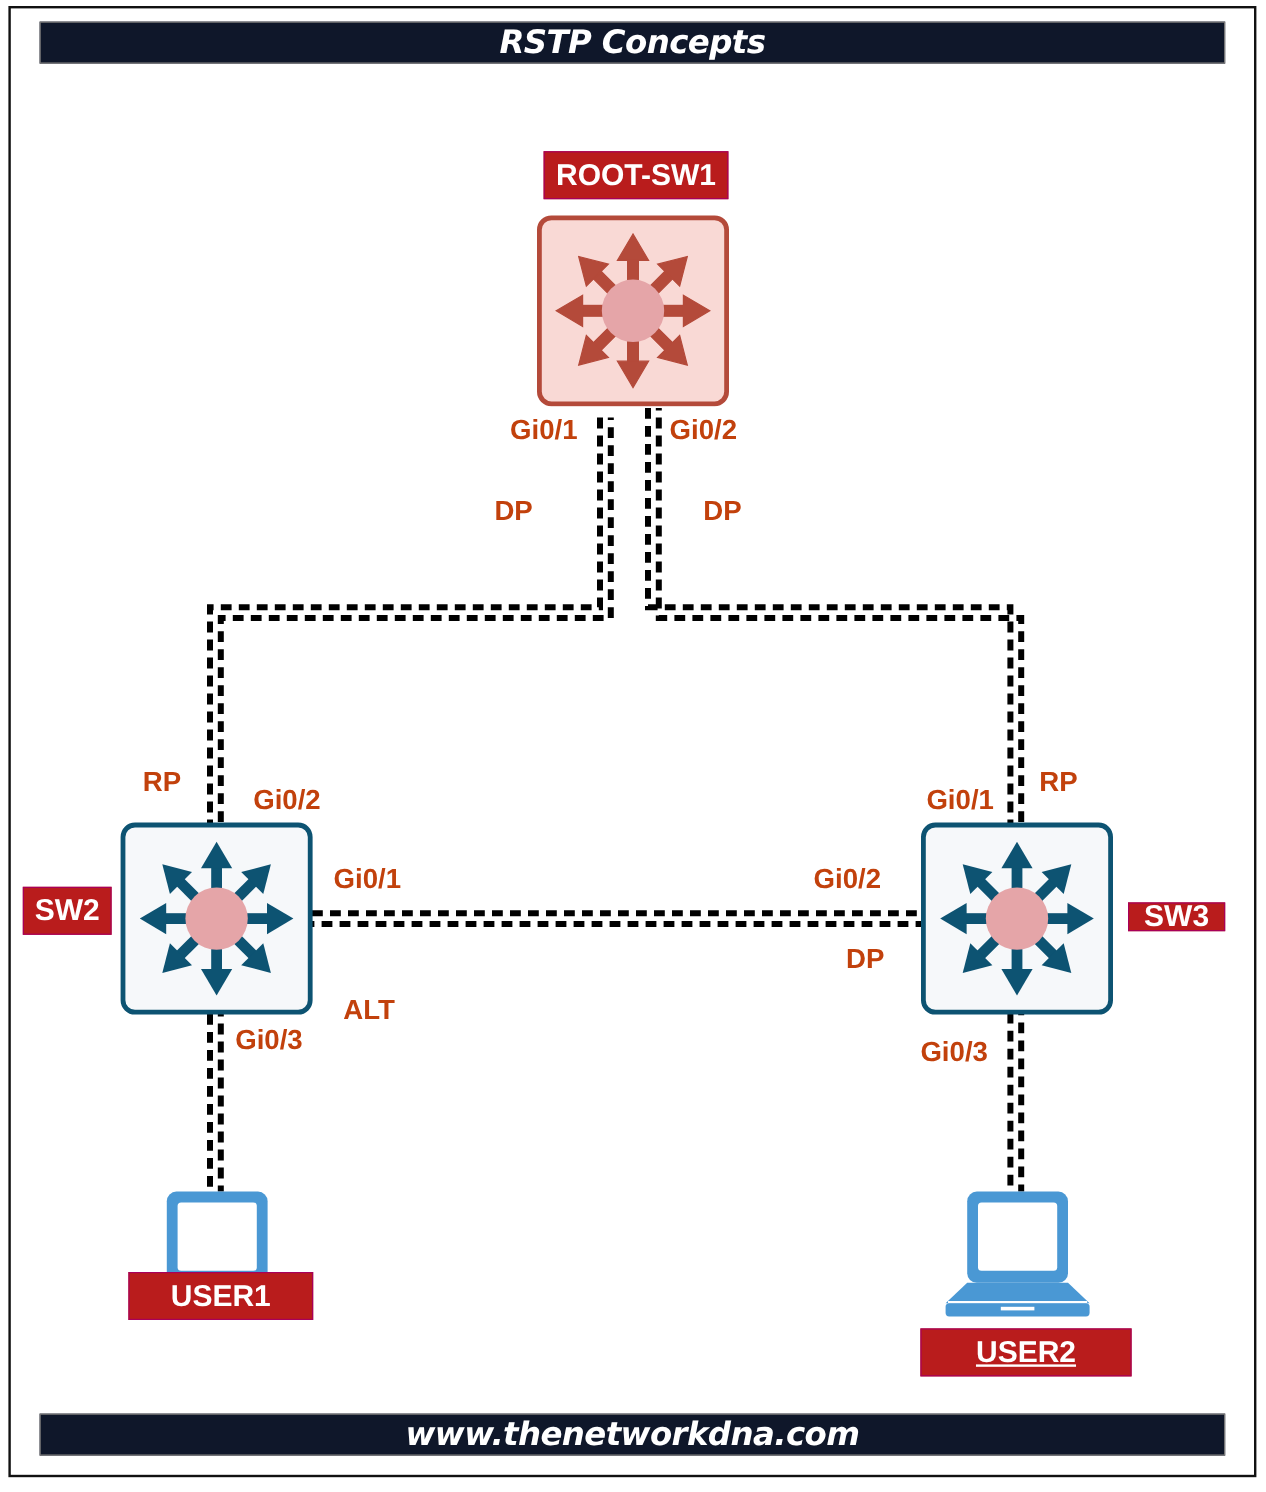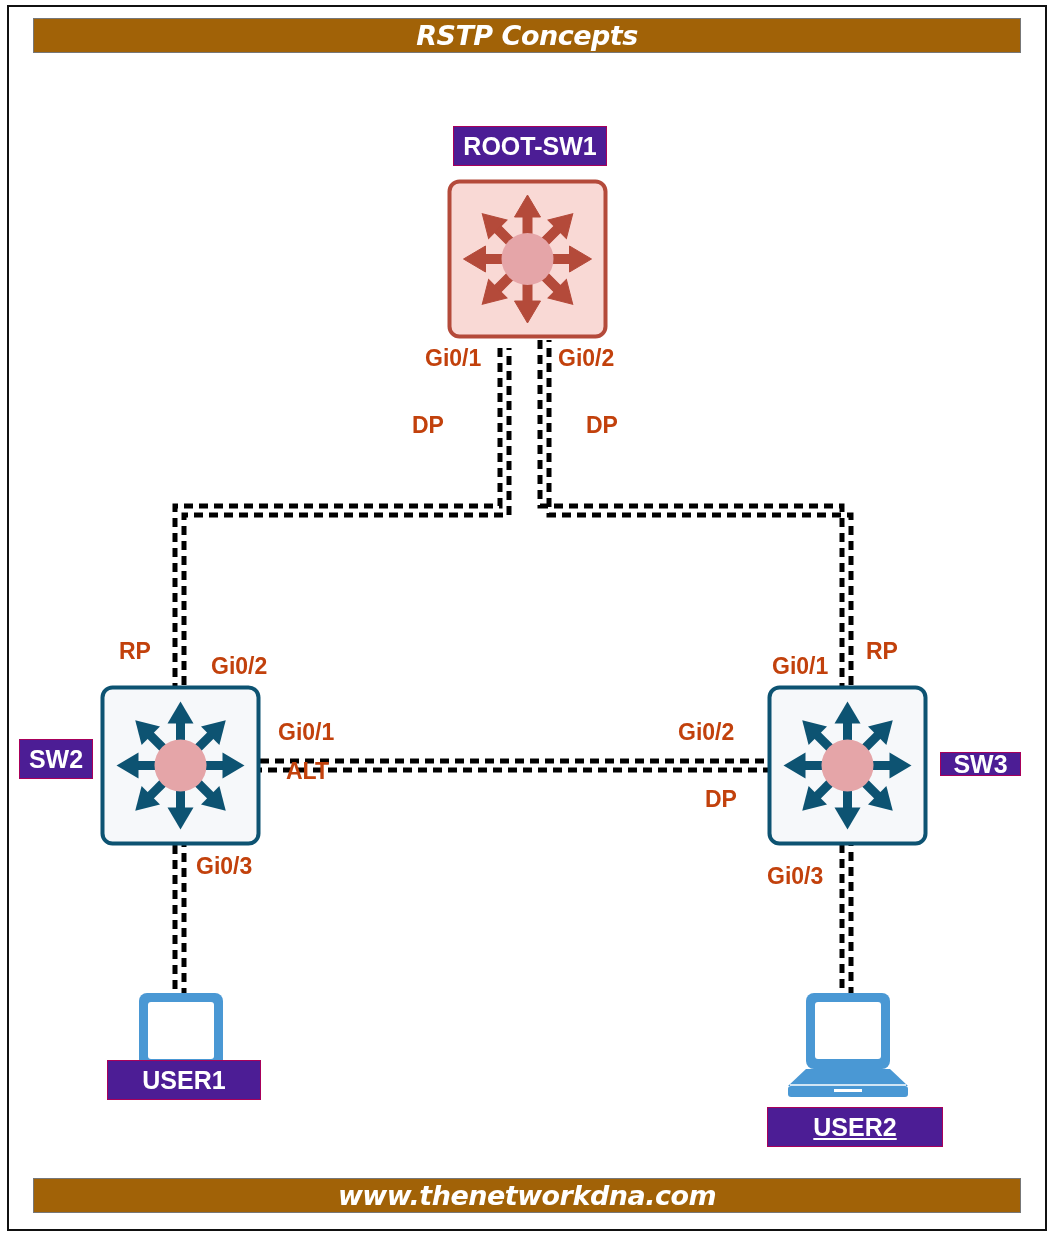--- a/index.html
+++ b/index.html
@@ -1,28 +1,28 @@
 <!DOCTYPE html>
 <html><head>
 <meta charset="utf-8">
 <style>
   html, body { margin: 0; padding: 0; background: #ffffff; }
   body { width: 1055px; height: 1243px; position: relative; overflow: hidden;
          font-family: "Liberation Sans", "DejaVu Sans", sans-serif; }
   .frame { position: absolute; left: 7px; top: 5px; width: 1040px; height: 1226px;
            border: 2px solid #111; box-sizing: border-box; background: #fff; }
-  .bar { position: absolute; left: 33px; width: 988px; height: 35px; background: #a16207;
+  .bar { position: absolute; left: 33px; width: 988px; height: 35px; background: #0f172a;
          border: 1px solid #777; box-sizing: border-box; color: #fff;
          display: flex; align-items: center; justify-content: center;
          font-family: "DejaVu Sans", sans-serif; font-style: italic; font-weight: bold;
          font-size: 27px; letter-spacing: -0.5px; }
   .title-bar { top: 18px; }
   .footer-bar { top: 1178px; }
   svg.links { position: absolute; left: 0; top: 0; }
-  .badge { position: absolute; background: #4c1d95; color: #fff; font-weight: bold;
+  .badge { position: absolute; background: #b91c1c; color: #fff; font-weight: bold;
            font-size: 25px; display: flex; align-items: center; justify-content: center;
            border: 1px solid #a8005a; box-sizing: border-box; }
   .port, .role { position: absolute; font-weight: bold; font-size: 23px; color: #c2410c; white-space: nowrap; }
   .device { position: absolute; }
 </style>
 </head>
 <body>
 
 <div class="frame"></div>
 
@@ -213,21 +213,21 @@
 </div>
 
 <span class="port" style="left:425px;top:345px;">Gi0/1</span>
 <span class="port" style="left:558px;top:345px;">Gi0/2</span>
 <span class="role" style="left:412px;top:412px;">DP</span>
 <span class="role" style="left:586px;top:412px;">DP</span>
 
 <span class="role" style="left:119px;top:638px;">RP</span>
 <span class="port" style="left:211px;top:653px;">Gi0/2</span>
 <span class="port" style="left:278px;top:719px;">Gi0/1</span>
-<span class="role" style="left:286px;top:758px;text-align:center;">ALT</span>
+<span class="role" style="left:286px;top:828px;text-align:center;">ALT</span>
 <span class="port" style="left:196px;top:853px;">Gi0/3</span>
 
 <span class="port" style="left:772px;top:653px;">Gi0/1</span>
 <span class="role" style="left:866px;top:638px;">RP</span>
 <span class="port" style="left:678px;top:719px;">Gi0/2</span>
 <span class="role" style="left:705px;top:786px;">DP</span>
 <span class="port" style="left:767px;top:863px;">Gi0/3</span>
 
 <div class="bar footer-bar">
   <span>www.thenetworkdna.com</span>

